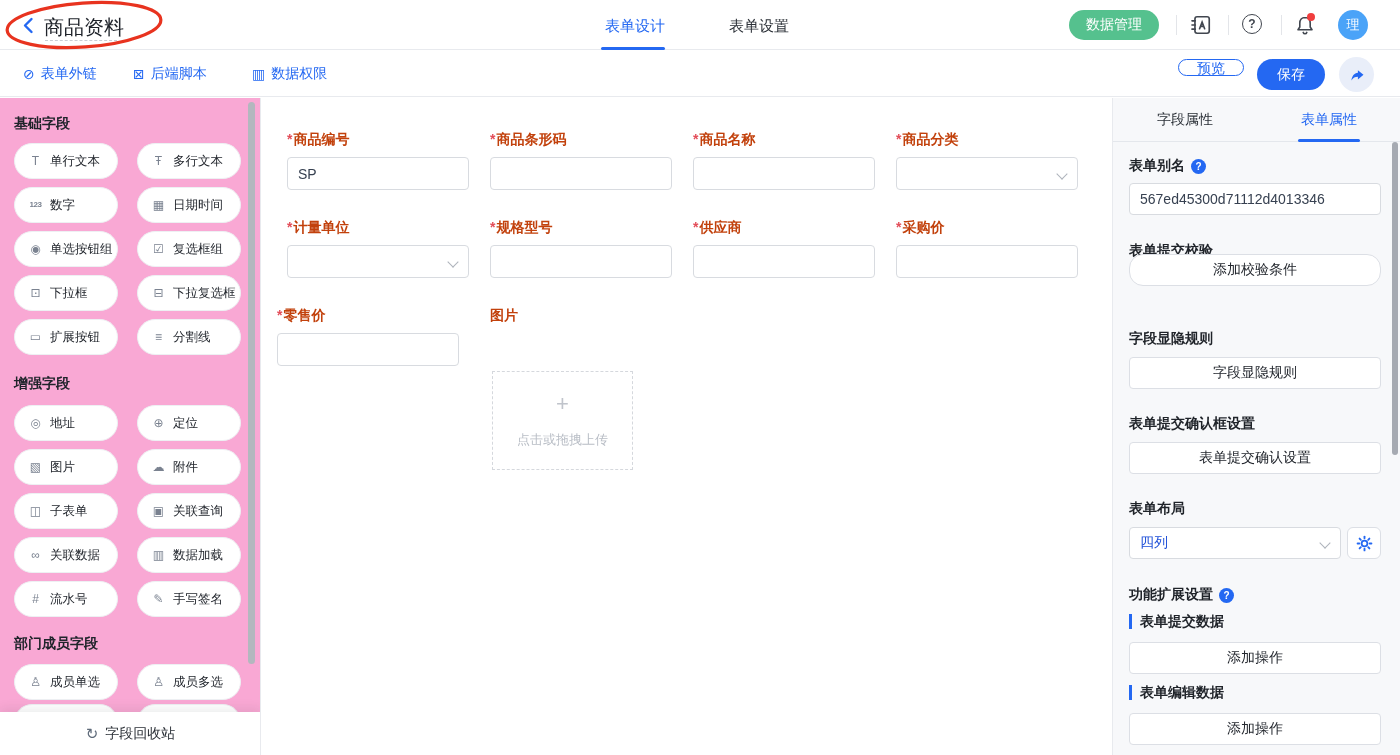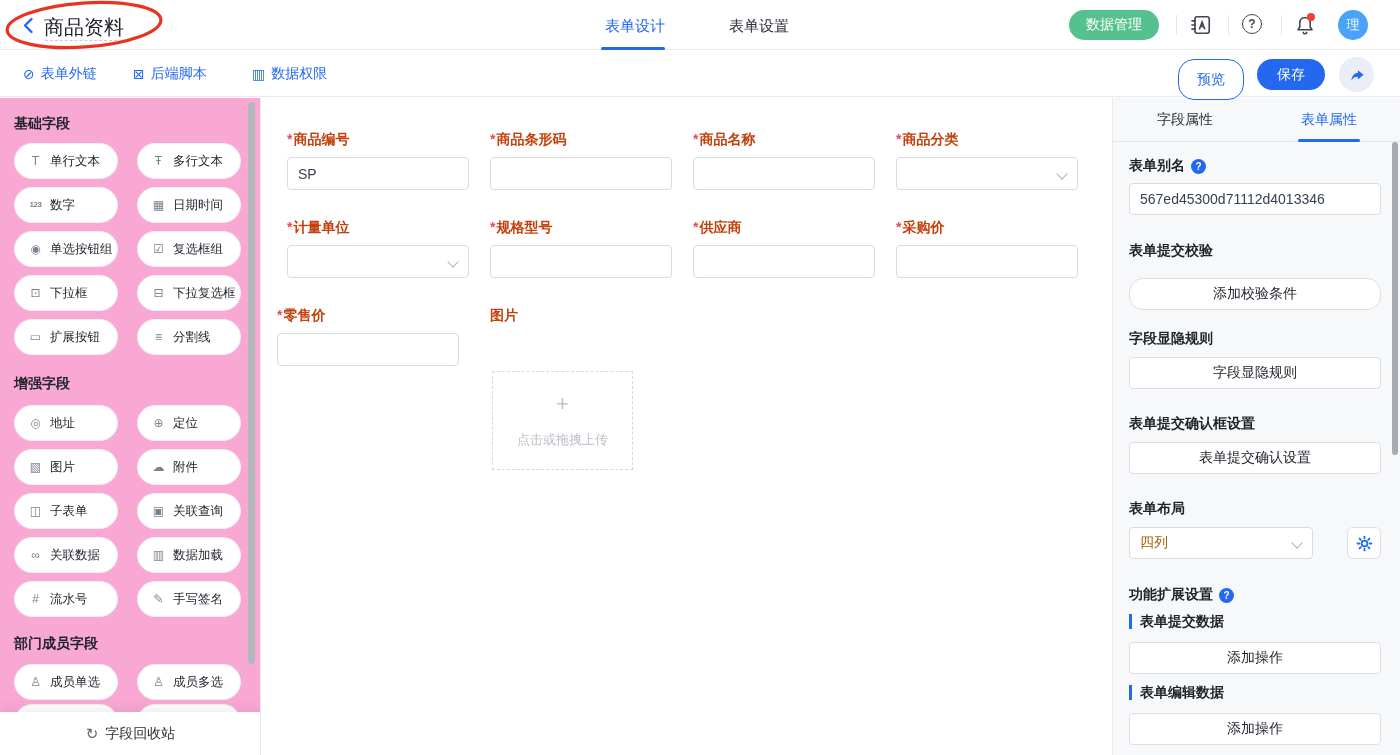--- a/index.html
+++ b/index.html
@@ -19,21 +19,21 @@
   .hd-div { position:absolute; top:15px; width:1px; height:20px; background:#e3e5e9; }
   .hd-icon { position:absolute; top:14px; width:22px; height:22px; cursor:pointer; }
   .help-circle { position:absolute; left:1242px; top:14px; width:20px; height:20px; border:1.6px solid #41464f; border-radius:50%; display:flex; align-items:center; justify-content:center; font-size:12px; font-weight:bold; color:#41464f; cursor:pointer; }
   .noti-dot { position:absolute; left:1307px; top:13px; width:8px; height:8px; background:#f03e3e; border-radius:50%; }
   .avatar { position:absolute; left:1338px; top:10px; width:30px; height:30px; border-radius:50%; background:#4aa3f8; color:#fff; font-size:13px; display:flex; align-items:center; justify-content:center; cursor:pointer; }
 
   
   .toolbar { position:absolute; top:51px; left:0; width:1400px; height:46px; background:#fff; border-bottom:1px solid #e8eaee; z-index:4; }
   .tb-link { position:absolute; top:14px; display:flex; align-items:center; gap:6px; color:#2468f2; font-size:14px; cursor:pointer; }
   .tb-glyph { font-size:14px; line-height:1; }
-  .preview-btn { position:absolute; left:1178px; top:8px; width:66px; height:41px; border:1px solid #2468f2; background:#fff; color:#2468f2; font-size:14px; border-radius:16px; cursor:pointer; }
+  .preview-btn { position:absolute; left:1178px; top:8px; width:66px; height:17px; border:1px solid #2468f2; background:#fff; color:#2468f2; font-size:14px; border-radius:16px; cursor:pointer; }
   .save-btn { position:absolute; left:1257px; top:8px; width:68px; height:31px; border:none; background:#2468f2; color:#fff; font-size:14px; border-radius:16px; cursor:pointer; }
   .share-btn { position:absolute; left:1339px; top:6px; width:35px; height:35px; border-radius:50%; background:#e9eef9; border:none; display:flex; align-items:center; justify-content:center; cursor:pointer; }
 
   
   .sidebar { position:absolute; top:98px; left:0; width:261px; bottom:0; background:#f9a8d4; border-right:1px solid #e8eaee; overflow:hidden; }
   .sb-heading { position:absolute; left:14px; font-size:14px; font-weight:bold; color:#20242b; }
   .pill { position:absolute; width:104px; height:36px; background:#fff; border:1px solid #eef0f3; border-radius:18px; display:flex; align-items:center; padding-left:13px; gap:7px; cursor:grab; }
   .pill .g { color:#7a8290; font-size:12px; width:15px; flex:none; text-align:center; line-height:1; }
   .pill .g.g-sm { font-size:8px; font-weight:bold; letter-spacing:-0.5px; }
   .pill .t { font-size:12.5px; color:#23272e; white-space:nowrap; }
@@ -57,21 +57,21 @@
   
   .panel { position:absolute; top:98px; left:1112px; width:288px; bottom:0; background:#f7f8fa; border-left:1px solid #e8eaee; }
   .pn-tabs { position:absolute; top:0; left:0; width:288px; height:44px; border-bottom:1px solid #e4e7ec; display:flex; }
   .pn-tab { flex:1; display:flex; align-items:center; justify-content:center; font-size:14px; color:#2a2f36; cursor:pointer; position:relative; }
   .pn-tab.active { color:#2468f2; }
   .pn-tab.active::after { content:""; position:absolute; bottom:-1px; left:50%; transform:translateX(-50%); width:62px; height:3px; background:#2468f2; border-radius:2px; }
   .panel-h { position:absolute; left:16px; font-size:14px; font-weight:bold; color:#1f2329; display:flex; align-items:center; gap:6px; white-space:nowrap; }
   .qmark { width:15px; height:15px; border-radius:50%; background:#2468f2; color:#fff; font-size:10px; font-weight:bold; display:inline-flex; align-items:center; justify-content:center; }
   .alias-input { position:absolute; left:16px; width:252px; height:32px; background:#fff; border:1px solid #d8dbe0; border-radius:4px; font-size:14px; color:#374151; display:flex; align-items:center; padding:0 10px; cursor:text; }
   .panel-btn { position:absolute; left:16px; width:252px; height:32px; background:#fff; border:1px solid #dcdfe5; border-radius:4px; font-size:14px; color:#23272e; display:flex; align-items:center; justify-content:center; cursor:pointer; }
-  .layout-sel { position:absolute; left:16px; width:184px; height:32px; background:#fff; border:1px solid #d8dbe0; border-radius:4px; font-size:14px; color:#a16207; display:flex; align-items:center; padding:0 10px; cursor:pointer; }
+  .layout-sel { position:absolute; left:16px; width:212px; height:32px; background:#fff; border:1px solid #d8dbe0; border-radius:4px; font-size:14px; color:#1d4ed8; display:flex; align-items:center; padding:0 10px; cursor:pointer; }
   .layout-sel .chev { top:11px; }
   .gear-btn { position:absolute; left:234px; width:34px; height:32px; background:#fff; border:1px solid #dcdfe5; border-radius:6px; display:flex; align-items:center; justify-content:center; cursor:pointer; }
   .sub-h { position:absolute; left:16px; font-size:14px; font-weight:bold; color:#1f2329; border-left:3px solid #2468f2; padding-left:8px; line-height:15px; white-space:nowrap; }
 
   .page-scroll { position:absolute; left:1392px; top:142px; width:6px; height:313px; background:#a6aab2; border-radius:3px; cursor:pointer; z-index:6; }
 </style>
 </head>
 <body>
 
 <div class="header">
@@ -299,21 +299,21 @@
     <div class="pn-tab active">表单属性</div>
   </div>
 
   <div class="panel-h" style="top:59px;">
     <span>表单别名</span>
     <span class="qmark">?</span>
   </div>
   <div class="alias-input" style="top:85px;">567ed45300d71112d4013346</div>
 
   <div class="panel-h" style="top:144px;">表单提交校验</div>
-  <div class="panel-btn" style="top:180px;border-radius:14px;">添加校验条件</div>
+  <div class="panel-btn" style="top:156px;border-radius:14px;">添加校验条件</div>
 
   <div class="panel-h" style="top:232px;">字段显隐规则</div>
   <div class="panel-btn" style="top:259px;">字段显隐规则</div>
 
   <div class="panel-h" style="top:317px;">表单提交确认框设置</div>
   <div class="panel-btn" style="top:344px;">表单提交确认设置</div>
 
   <div class="panel-h" style="top:402px;">表单布局</div>
   <div class="layout-sel" style="top:429px;">
     <span>四列</span>

